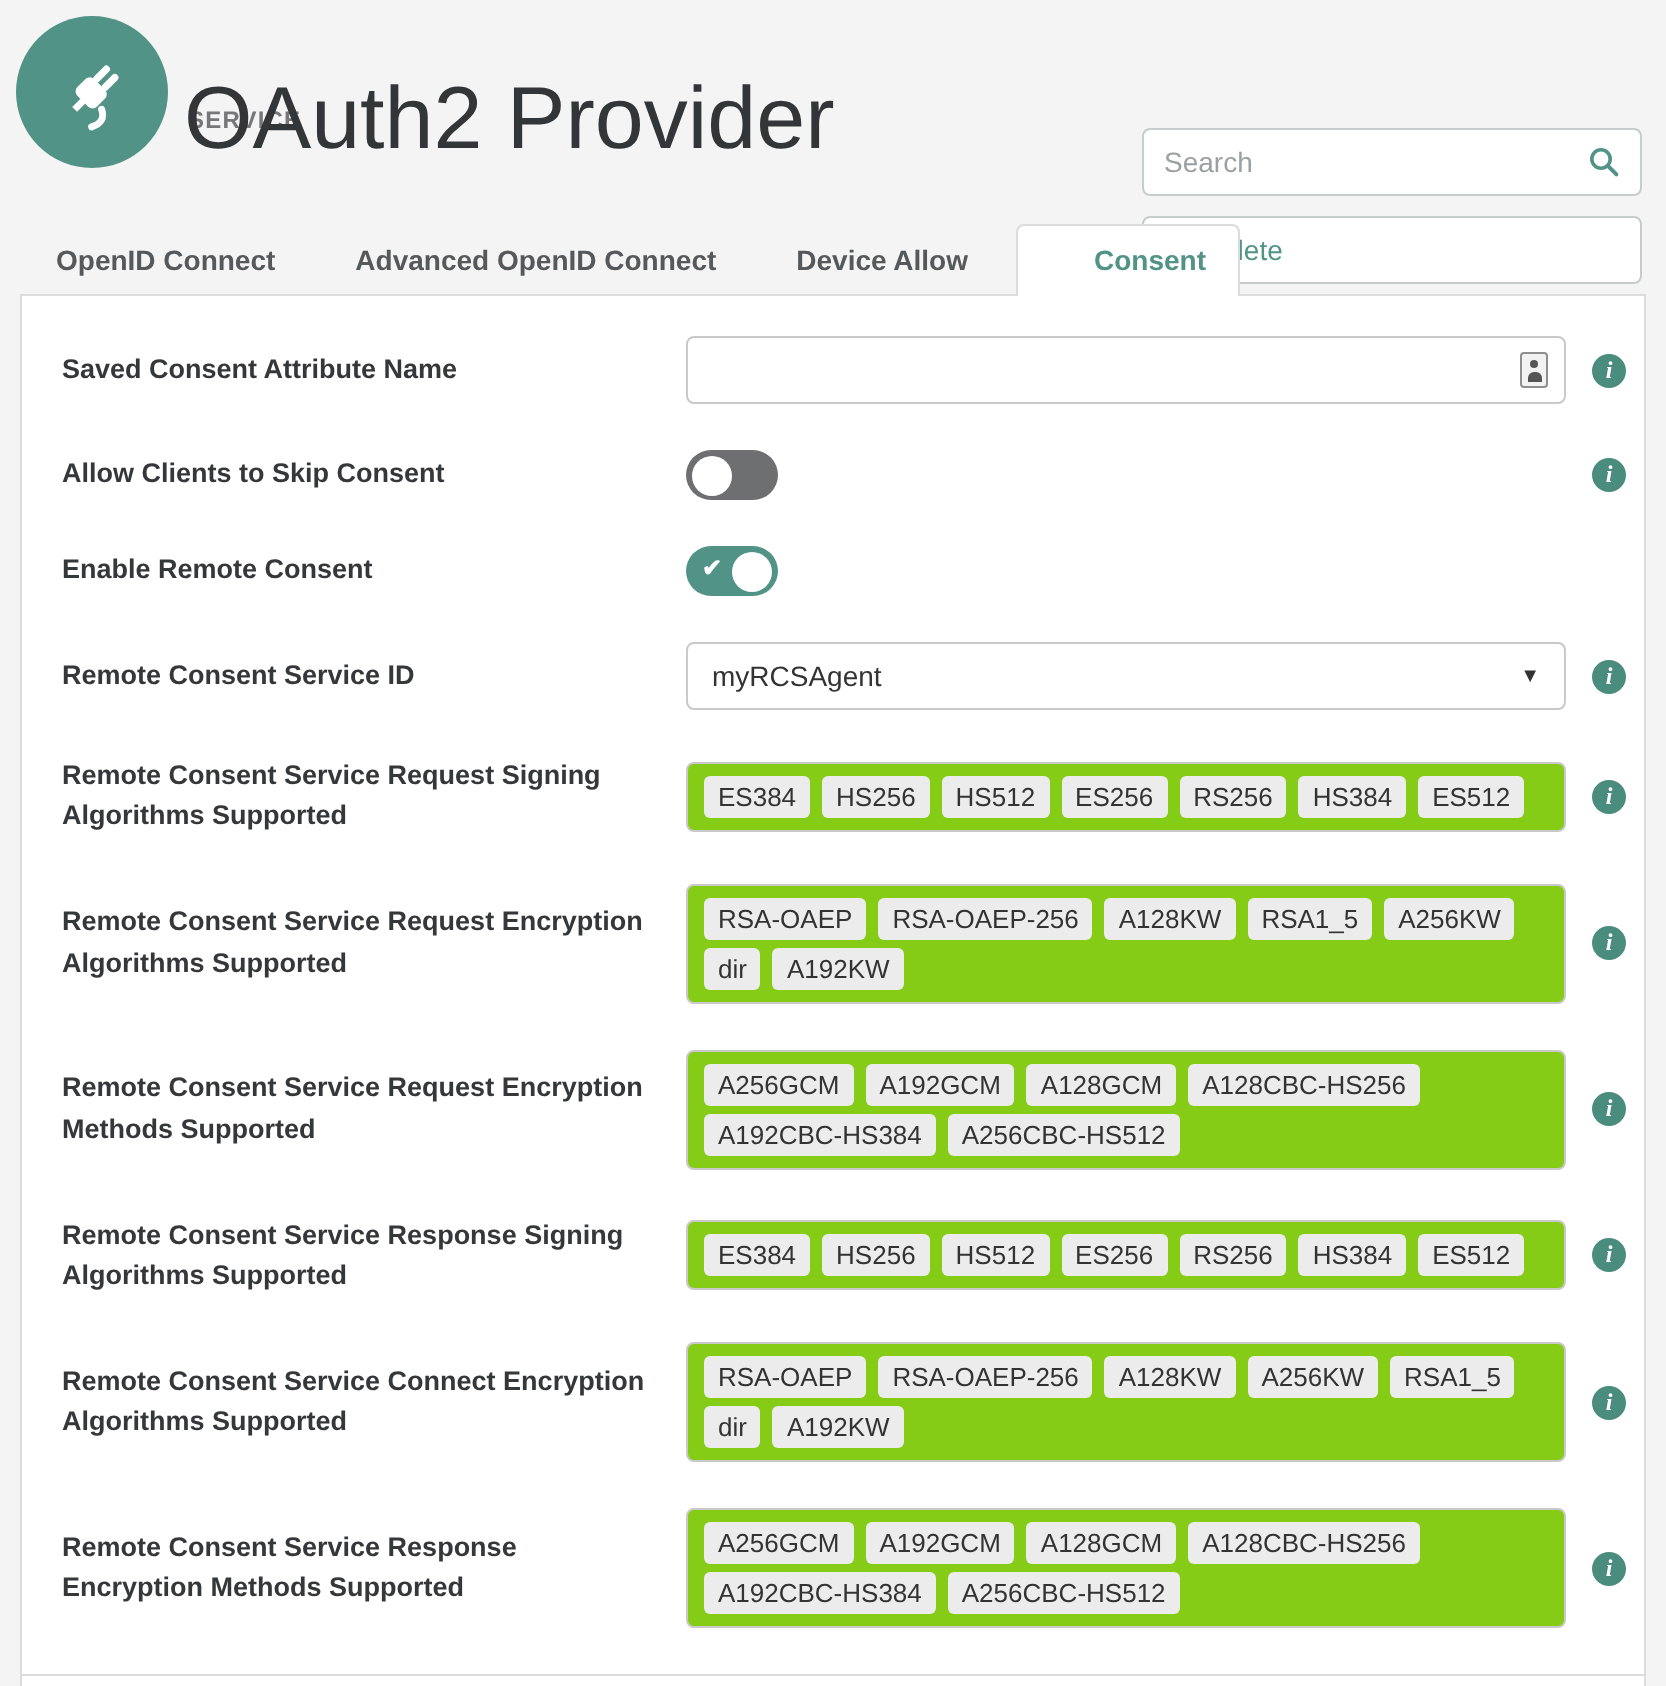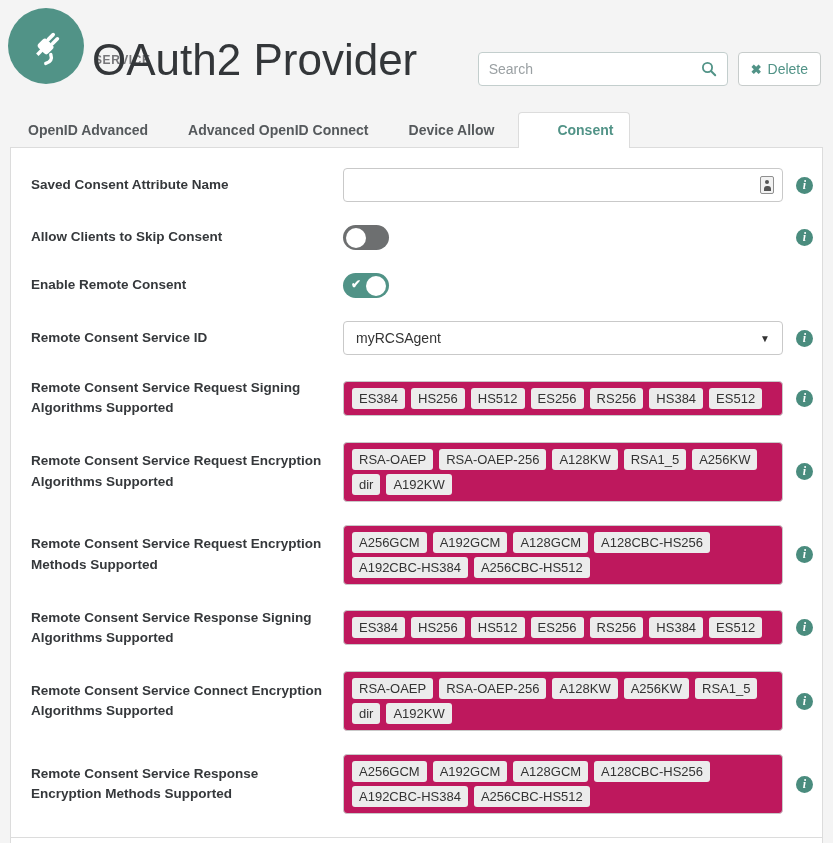--- a/index.html
+++ b/index.html
@@ -19,21 +19,21 @@
     display:flex; align-items:center; justify-content:center;
   }
   .service-label {
     position:absolute; left:94px; top:17px;
     font-size:12px; font-weight:bold; color:#767679; letter-spacing:.6px;margin-top:36px;
   }
   .page-title {
     position:absolute; left:92px; top:35px;
     font-size:44px; font-weight:400; color:#333639;
   }
-  .header-actions { position:absolute; right:12px; top:52px; display:flex; gap:10px; }
+  .header-actions { position:absolute; right:12px; top:64px; display:flex; gap:10px;flex-direction:column; }
   .search-box {
     width:250px; height:34px; background:#fff;
     border:1px solid #c3cecd; border-radius:4px;
     display:flex; align-items:center; padding:0 10px;
   }
   .search-box input {
     border:none; outline:none; flex:1; font-size:14px; color:#555;
     font-family:"Liberation Sans", sans-serif; background:transparent;
   }
   .search-box input::placeholder { color:#9aa0a3; }
@@ -100,21 +100,21 @@
   .toggle-check {
     position:absolute; left:8px; top:4px; color:#fff; font-size:12px; font-weight:bold;
   }
   .select-box {
     height:34px; border:1px solid #c9c9c9; border-radius:4px; background:#fff;
     display:flex; align-items:center; justify-content:space-between;
     padding:0 12px; font-size:14px; color:#333; cursor:pointer;
   }
   .caret { font-size:10px; color:#333; }
   .tags-box {
-    border:1px solid #c9c9c9; border-radius:4px; background:#be185d;
+    border:1px solid #c9c9c9; border-radius:4px; background:#84cc16;
     padding:4px 5px; display:flex; flex-wrap:wrap; min-height:33px;
     align-items:flex-start; align-content:flex-start; cursor:text;
   }
   .tag {
     background:#ececec; color:#333; border-radius:3px;
     padding:3px 7px; margin:2px 3px; font-size:13px; line-height:15px;
     white-space:nowrap; cursor:pointer;
   }
   .panel-footer {
     border-top:1px solid #dcdcdc; padding:11px 12px;
@@ -147,21 +147,21 @@
       </svg>
     </div>
     <button class="delete-btn">
       <span class="x-icon">✖</span>
       <span>Delete</span>
     </button>
   </div>
 </div>
 
 <div class="tabs" id="tabs">
-    <div class="tab">OpenID Advanced</div>
+    <div class="tab">OpenID Connect</div>
     <div class="tab">Advanced OpenID Connect</div>
     <div class="tab">Device Allow</div>
     <div class="tab active">Consent</div>
   </div>
 
 <div class="panel">
   <div class="form" id="form">
       <div class="form-row">
         <div class="field-label">Saved Consent Attribute Name</div>
         <div class="field-control"><input class="text-field" type="text" value="" style=""><span class="autofill-icon"></span></div>

